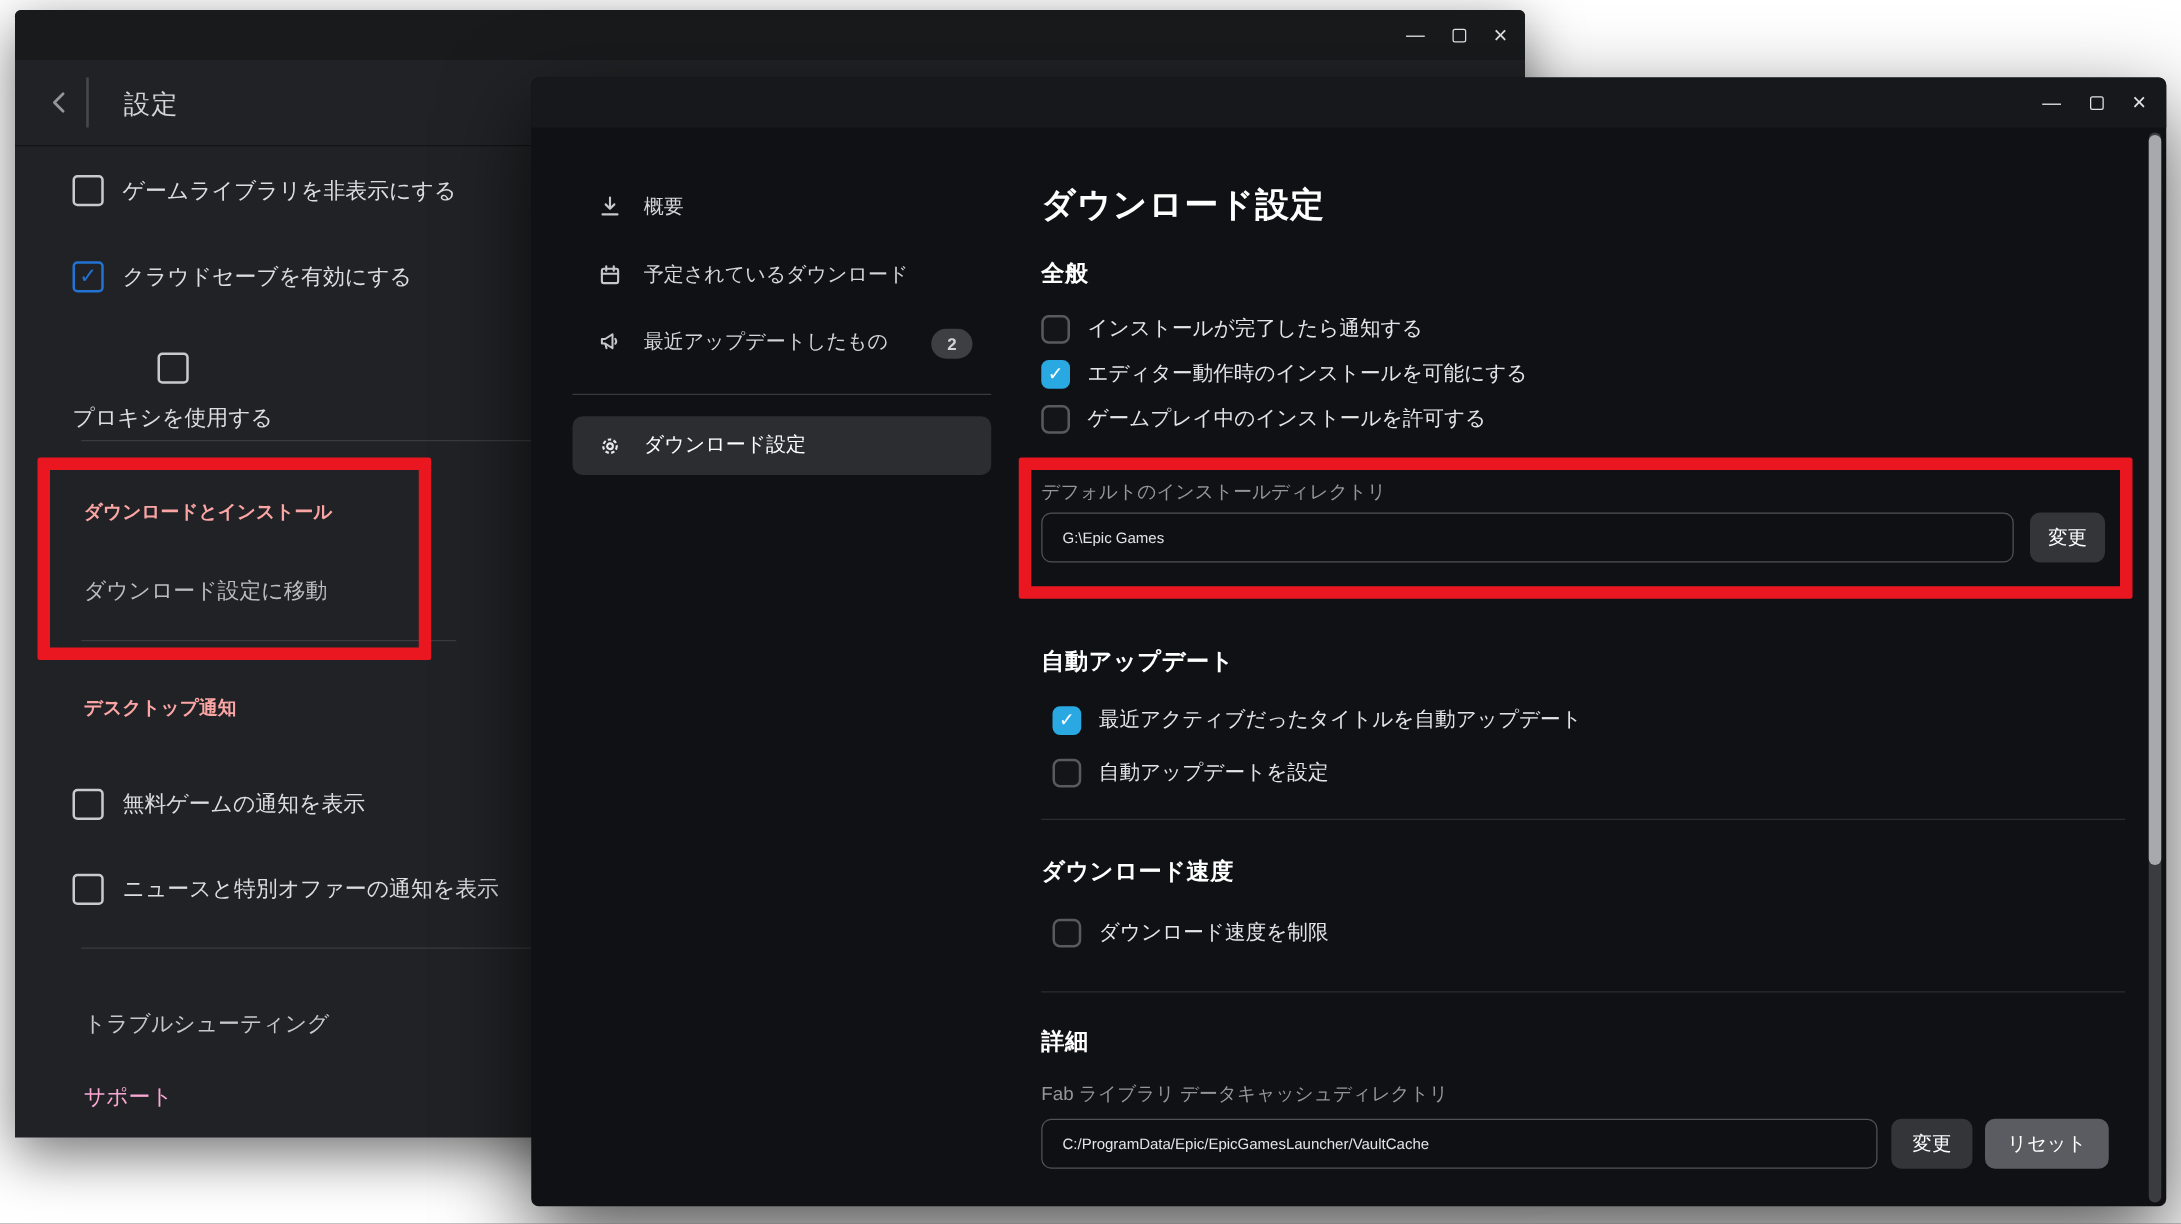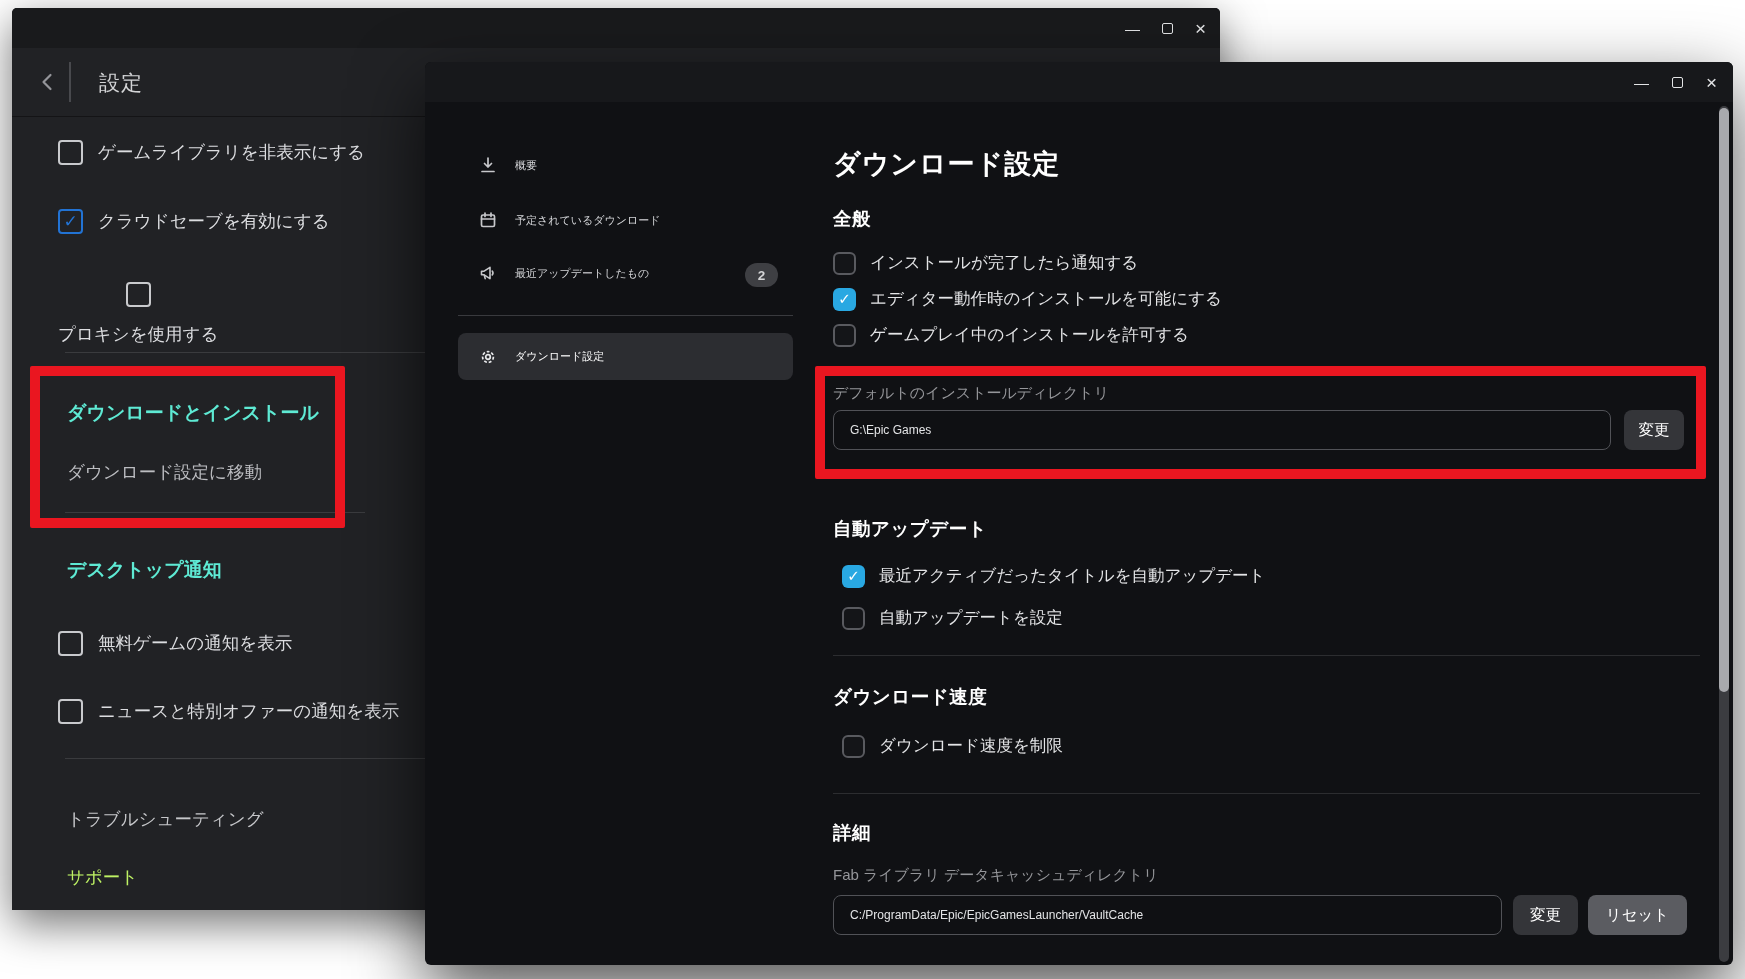--- a/index.html
+++ b/index.html
@@ -37,31 +37,31 @@
   .bgwin .hdr .ttl { position:absolute; left:87px; top:21px; font-size:21px; color:#d3d4d6; letter-spacing:1px; }
   .bgwin .hline { position:absolute; left:0; top:108px; right:0; height:1px; background:#141416; }
 
   .bgrow { position:absolute; display:flex; align-items:center; gap:15px; height:26px; }
   .bgbox { width:25px; height:25px; border:2px solid #c9cacd; border-radius:4px; flex:none;
            display:flex; align-items:center; justify-content:center; font-size:17px; }
   .bgbox.checked { border-color:#2273d4; color:#2273d4; }
   .bgbox.checked::after { content:"✓"; font-weight:bold; }
   .bglbl { font-size:17.5px; color:#dcdde0; white-space:nowrap; }
   .bgdiv { position:absolute; height:1px; background:#3a3b3e; }
-  .bghead { position:absolute; font-size:19px; font-weight:bold; color:#5eead4; white-space:nowrap; }
+  .bghead { position:absolute; font-size:15px; font-weight:bold; color:#fca5a5; white-space:nowrap; }
   .bglink { position:absolute; font-size:17.5px; color:#bcbdc1; white-space:nowrap; cursor:pointer; }
 
   
   .dlg { position:absolute; left:425px; top:62px; width:1308px; height:903px;
     background:#101114; border-radius:6px; box-shadow:0 26px 70px rgba(0,0,0,.68); z-index:2; }
   .dlg .tbar { position:absolute; left:0; top:0; right:0; height:40px; background:#17181b; border-radius:6px 6px 0 0; }
   .dlg .wctl { right:16px; top:0; height:40px; gap:23px; }
 
   .side-item { position:absolute; display:flex; align-items:center; gap:17px; height:34px; cursor:pointer; }
-  .side-item .lbl { font-size:11px; color:#d5d6d9; white-space:nowrap;text-align:center; }
+  .side-item .lbl { font-size:16px; color:#d5d6d9; white-space:nowrap;text-align:center; }
   .side-item.sel { left:33px; width:335px; height:47px; background:#2c2d31; border-radius:8px; padding-left:20px; gap:17px; }
   .side-item.sel .lbl { color:#ffffff; }
   .sideicon { width:20px; height:20px; flex:none; }
   .badge { position:absolute; left:320px; top:201px; width:33px; height:24px; background:#3e3f43;
     border-radius:12px; color:#d3d4d6; font-size:13.5px; font-weight:bold;
     display:flex; align-items:center; justify-content:center; }
   .sidediv { position:absolute; left:33px; top:253px; width:335px; height:1px; background:#393a3e; }
 
   .h1 { position:absolute; font-size:27px; font-weight:bold; color:#ffffff; letter-spacing:1px; white-space:nowrap; }
   .h2 { position:absolute; font-size:18.5px; font-weight:bold; color:#ffffff; letter-spacing:.5px; white-space:nowrap; }
@@ -132,21 +132,21 @@
       <span class="bglbl">無料ゲームの通知を表示</span>
     </div>
     <div class="bgrow" style="left:46px; top:690px;">
       <span class="bgbox"></span>
       <span class="bglbl">ニュースと特別オファーの通知を表示</span>
     </div>
 
     <div class="bgdiv" style="left:53px; top:750px; width:370px;"></div>
 
     <div class="bglink" style="left:55px; top:799px; color:#c6c7ca;">トラブルシューティング</div>
-    <div class="bglink" style="left:55px; top:857px; color:#bef264;">サポート</div>
+    <div class="bglink" style="left:55px; top:857px; color:#f9a8d4;">サポート</div>
   </div>
 
   <div class="dlg">
     <div class="tbar"></div>
     <div class="wctl">
       <span class="min">—</span>
       <span class="max"></span>
       <span class="cls">×</span>
     </div>
 

